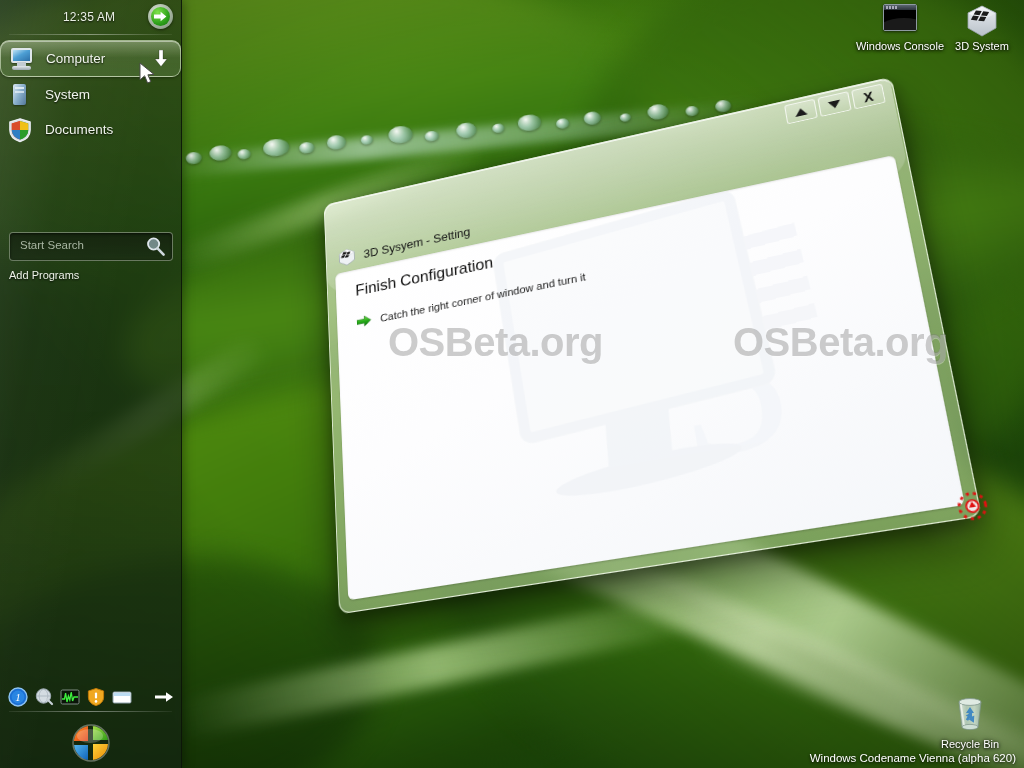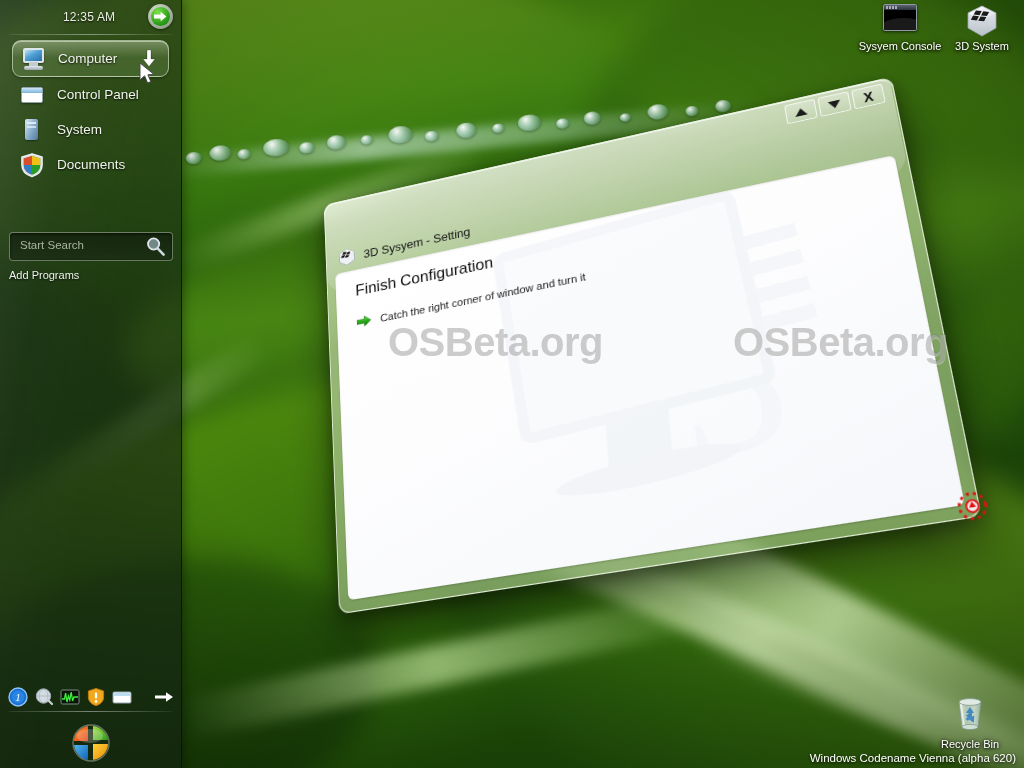--- a/index.html
+++ b/index.html
@@ -94,21 +94,21 @@
   .logoff .inner{width:19px;height:19px;border-radius:50%;
     background:radial-gradient(circle at 35% 28%,#7fe24a,#2ea11a 60%,#16700f);
     display:flex;align-items:center;justify-content:center;}
   .logoff svg{display:block;}
   .sb-div{position:absolute;left:9px;width:163px;height:1px;
     background:linear-gradient(90deg,rgba(255,255,255,.08),rgba(255,255,255,.42),rgba(255,255,255,.06));}
   #div-top{top:34px;}
   #div-bottom{top:711px;}
 
   .menu{position:absolute;left:0;top:41px;width:181px;}
-  .mi{position:relative;height:35px;display:flex;align-items:center;margin:0 12px;
+  .mi{position:relative;height:35px;display:flex;align-items:center;margin:0 0;
     border-radius:9px;padding-left:7px;}
   .mi .lbl{color:#f0f4ec;font-size:13.5px;margin-left:12px;
     text-shadow:0 1px 2px rgba(0,0,0,.85);}
   .mi.sel{
     background:linear-gradient(180deg,rgba(225,240,205,.40),rgba(150,185,120,.22) 48%,rgba(120,160,95,.30));
     border:1px solid rgba(235,248,220,.55);
     box-shadow:inset 0 1px 0 rgba(255,255,255,.45),0 1px 3px rgba(0,0,0,.35);
     margin-top:-1px;height:35px;}
   .mi .chev{position:absolute;right:12px;top:9px;}
   .ico{width:26px;height:26px;position:relative;flex:0 0 26px;}
@@ -274,21 +274,21 @@
   </div>
 
   <div class="deskicon" style="left:855px;top:4px;">
     <div class="icbox">
       <div class="console-ic">
         <div class="bar"></div>
           <div class="dots"></div>
           <div class="curve"></div>
       </div>
     </div>
-    <div class="lab">Sysyem Console</div>
+    <div class="lab">Windows Console</div>
   </div>
 
   <div class="deskicon" style="left:937px;top:4px;">
     <div class="icbox">
       <svg class="cube3d" viewBox="0 0 34 34">
         <defs>
           <linearGradient id="cg1" x1="0" y1="0" x2="1" y2="1">
             <stop offset="0" stop-color="#ffffff"></stop>
               <stop offset="1" stop-color="#d8dee4"></stop>
           </linearGradient>
@@ -425,27 +425,20 @@
             <div class="st"></div>
             <div class="bs"></div>
         </div>
         <span class="lbl">Computer</span>
         <svg class="chev" width="14" height="17" viewBox="0 0 14 17">
           <path d="M5 0 L9 0 L9 9 L13 9 L7 16.5 L1 9 L5 9 Z" fill="#ffffff" stroke="rgba(0,0,0,.35)" stroke-width=".7"></path>
         </svg>
       </div>
 
 
-      <div class="mi">
-        <div class="ico ic-win">
-          <div class="w"></div>
-            <div class="tb"></div>
-        </div>
-        <span class="lbl">Control Panel</span>
-      </div>
 
       <div class="mi">
         <div class="ico ic-tower">
           <div class="bx2"></div>
             <div class="sl"></div>
             <div class="sl2"></div>
         </div>
         <span class="lbl">System</span>
       </div>
 

